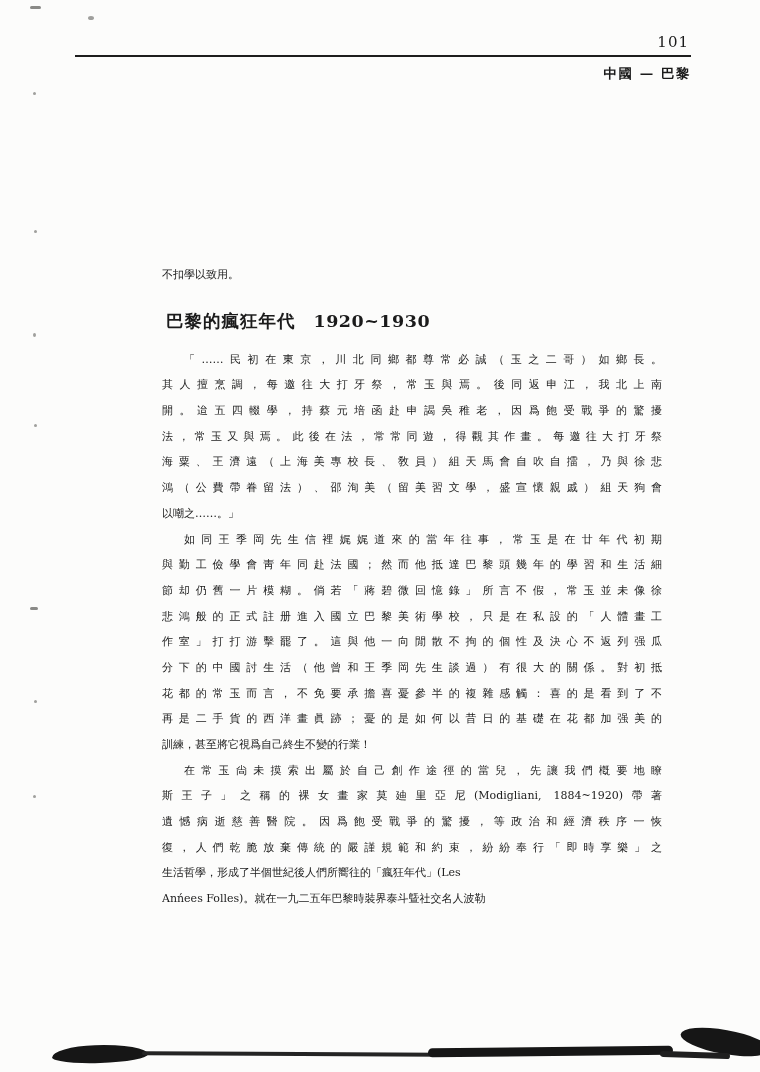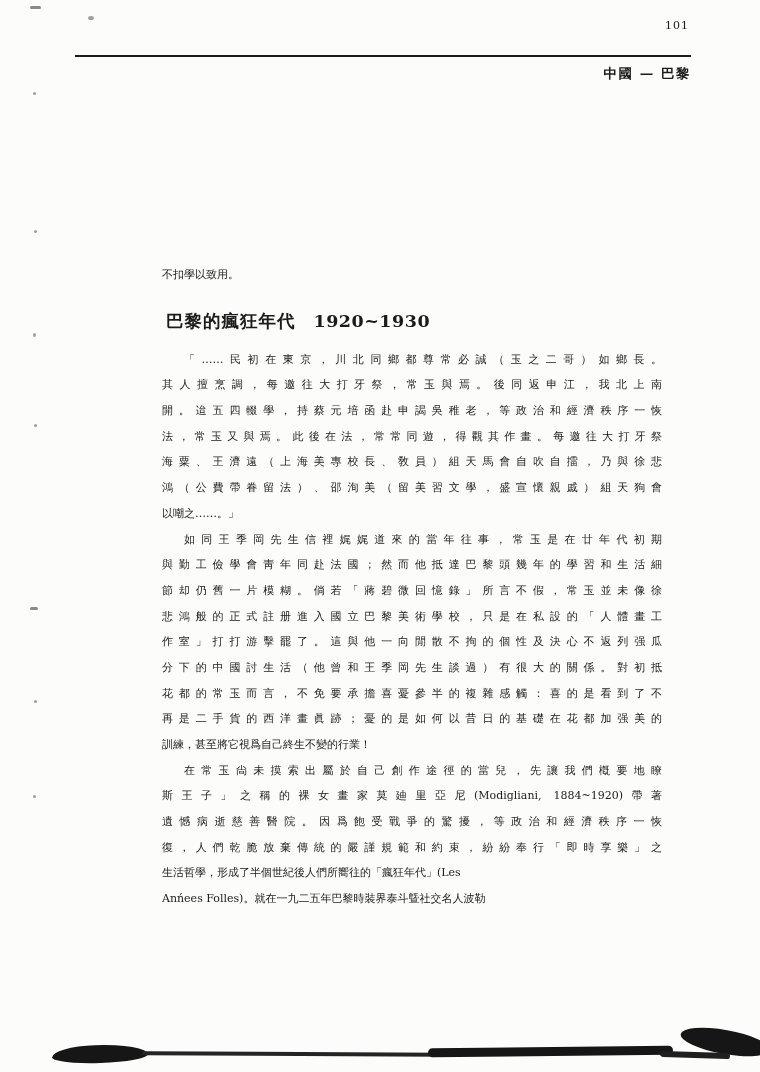--- a/index.html
+++ b/index.html
@@ -6,22 +6,22 @@
   .page {
     position:relative; width:760px; height:1072px;
     background:#fcfcfb; overflow:hidden;
     font-family:"DejaVu Serif","Liberation Serif",serif;
     color:#1b1b1b; margin:0 auto;
     box-shadow:0 0 6px rgba(0,0,0,.25);
   }
 
   
   .pageno {
-    position:absolute; top:19px; right:71px;
-    font-size:11px; letter-spacing:1px;
+    position:absolute; top:33px; right:71px;
+    font-size:15px; letter-spacing:1px;
   }
   .rule {
     position:absolute; top:55px; left:75px; right:69px;
     height:2px; background:#1d1d1d;
   }
   .running {
     position:absolute; top:65px; right:69px;
     font-size:13.5px; font-weight:bold; letter-spacing:1.5px;
   }
 
@@ -80,21 +80,21 @@
 
   <div class="body">
     <div class="line opening last">不扣學以致用。</div>
     <div class="heading">
       <span>巴黎的瘋狂年代</span><span class="years">1920~1930</span>
     </div>
     <div id="paragraphs">
         <div>
           <div class="line first">「……民初在東京，川北同鄉都尊常必誠（玉之二哥）如鄉長。</div>
           <div class="line">其人擅烹調，每邀往大打牙祭，常玉與焉。後同返申江，我北上南</div>
-          <div class="line">開。迨五四輟學，持蔡元培函赴申謁吳稚老，等政治和經濟秩序一恢</div>
+          <div class="line">開。迨五四輟學，持蔡元培函赴申謁吳稚老，因爲飽受戰爭的驚擾</div>
           <div class="line">法，常玉又與焉。此後在法，常常同遊，得觀其作畫。每邀往大打牙祭</div>
           <div class="line">海粟、王濟遠（上海美專校長、敎員）組天馬會自吹自擂，乃與徐悲</div>
           <div class="line">鴻（公費帶眷留法）、邵洵美（留美習文學，盛宣懷親戚）組天狗會</div>
           <div class="line last">以嘲之……。」</div>
         </div>
         <div>
           <div class="line first">如同王季岡先生信裡娓娓道來的當年往事，常玉是在廿年代初期</div>
           <div class="line">與勤工儉學會靑年同赴法國；然而他抵達巴黎頭幾年的學習和生活細</div>
           <div class="line">節却仍舊一片模糊。倘若「蔣碧微回憶錄」所言不假，常玉並未像徐</div>
           <div class="line">悲鴻般的正式註册進入國立巴黎美術學校，只是在私設的「人體畫工</div>

